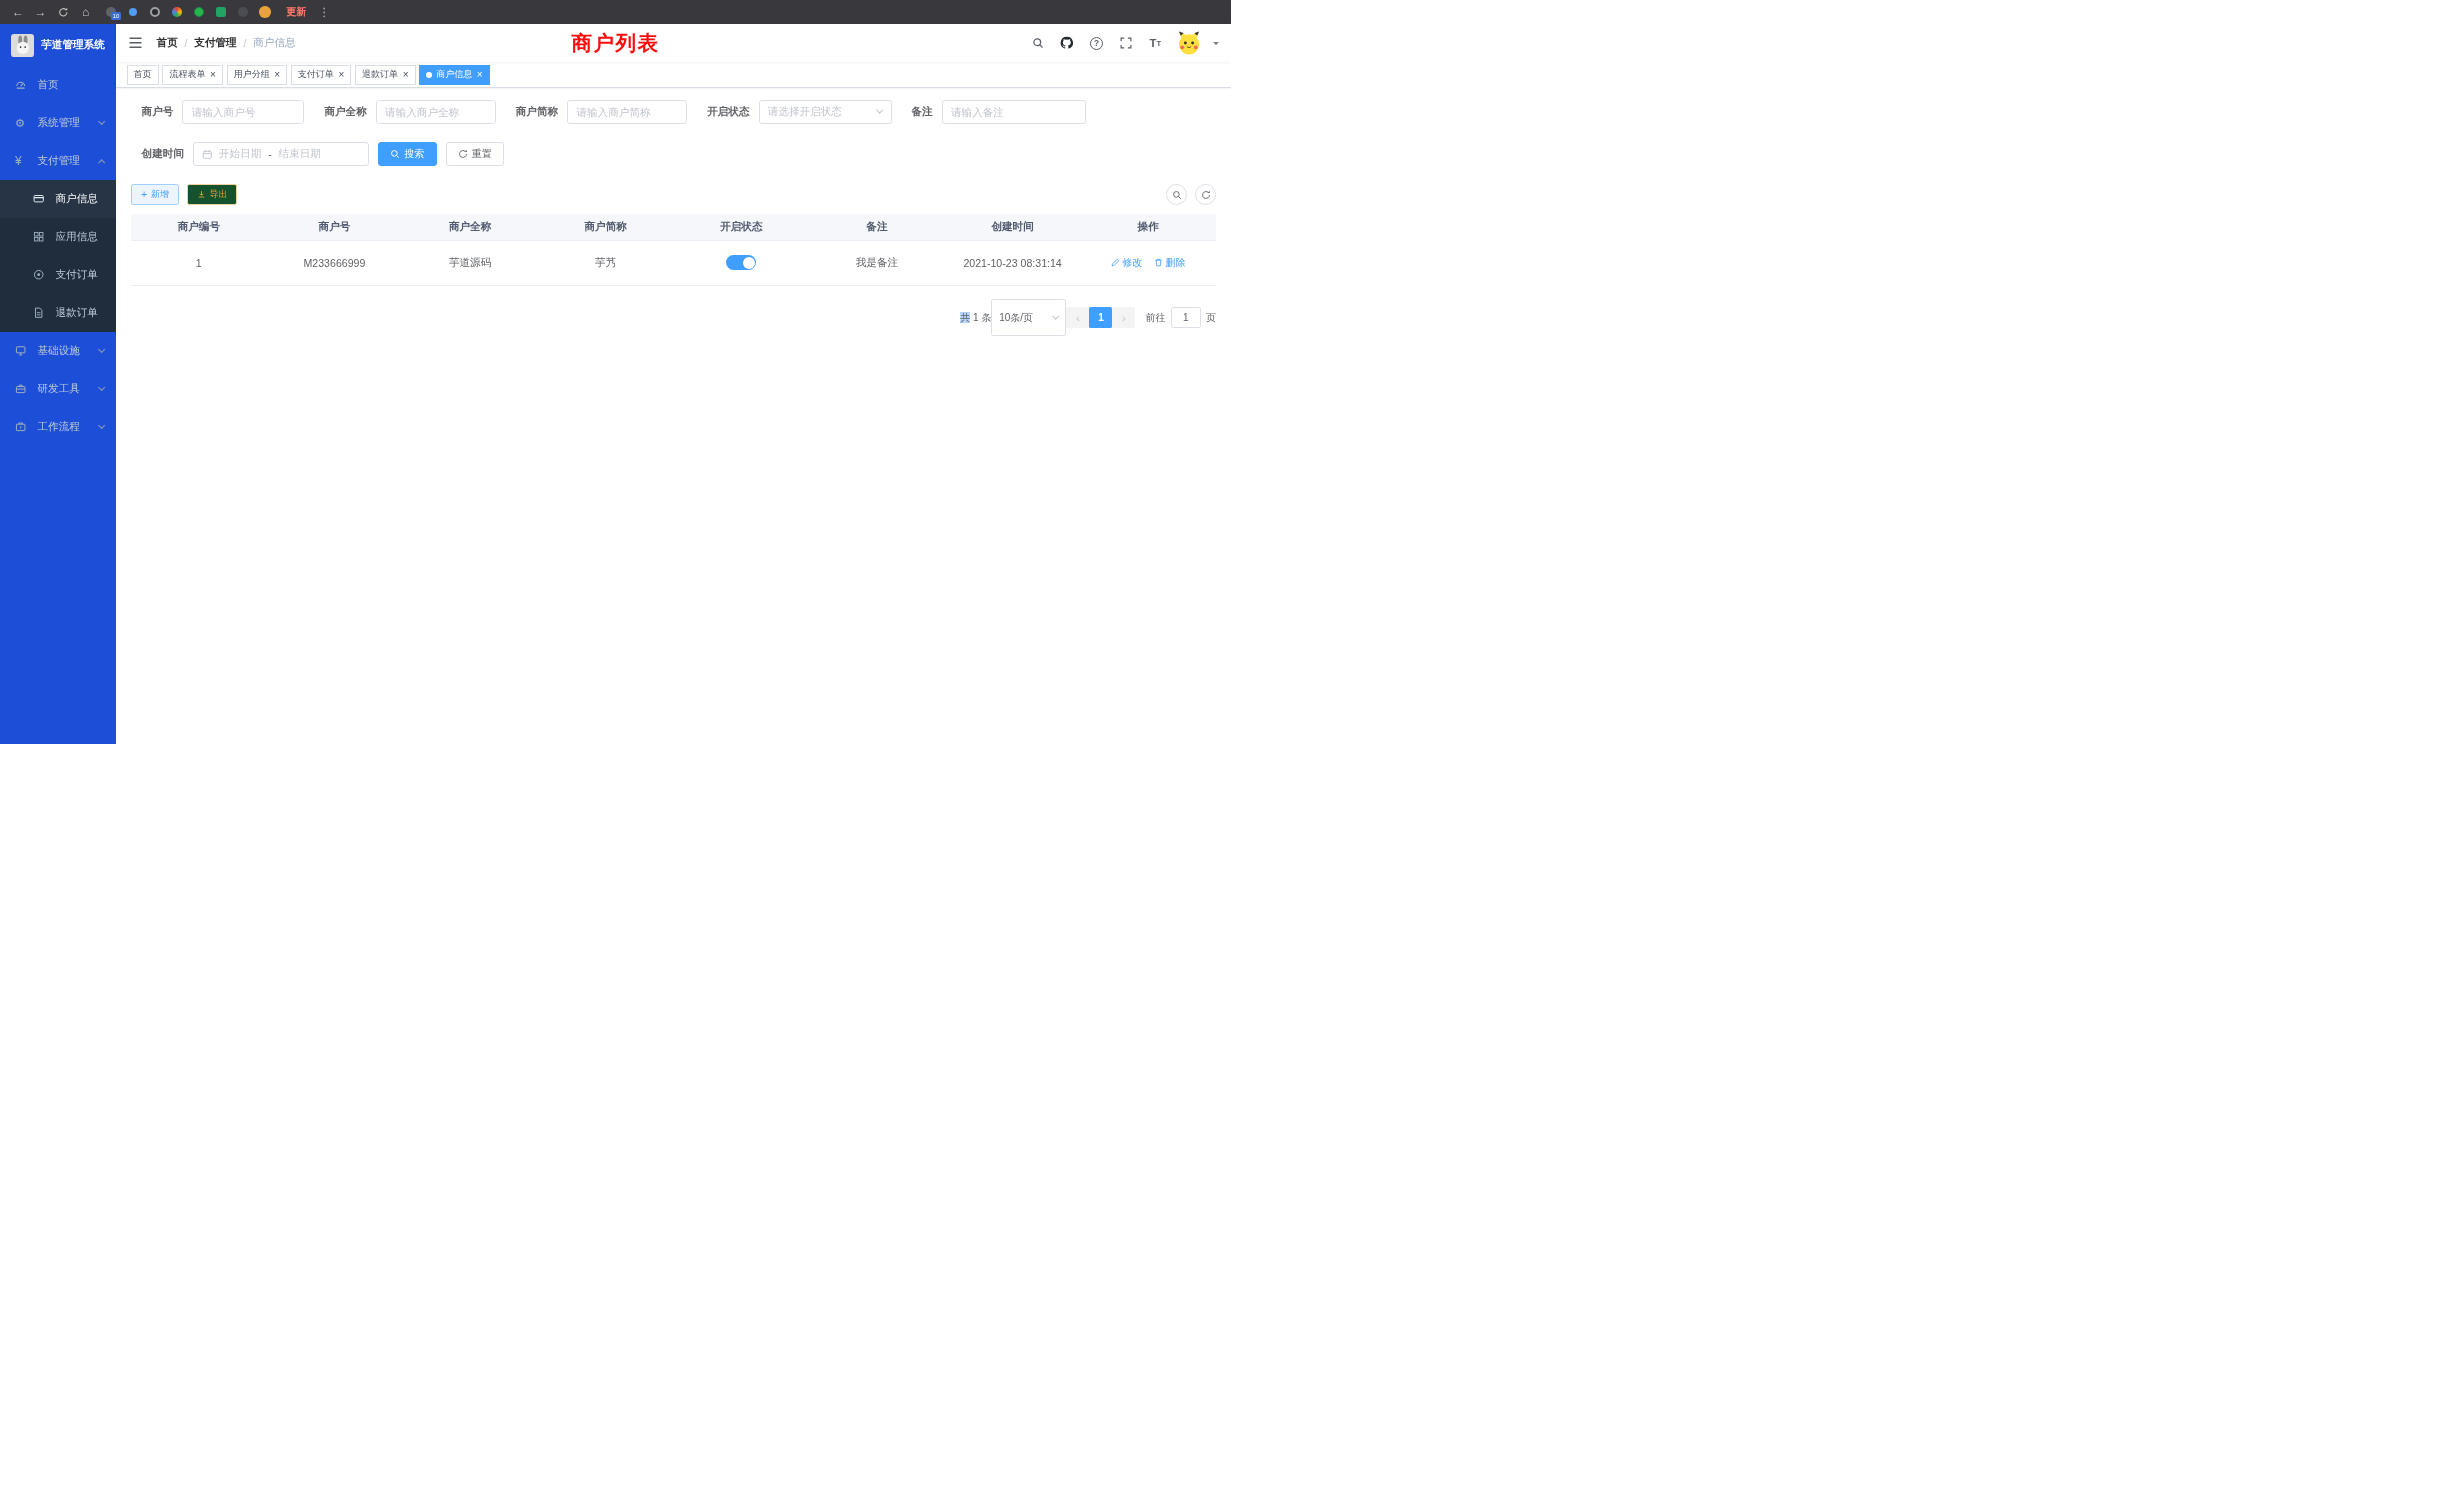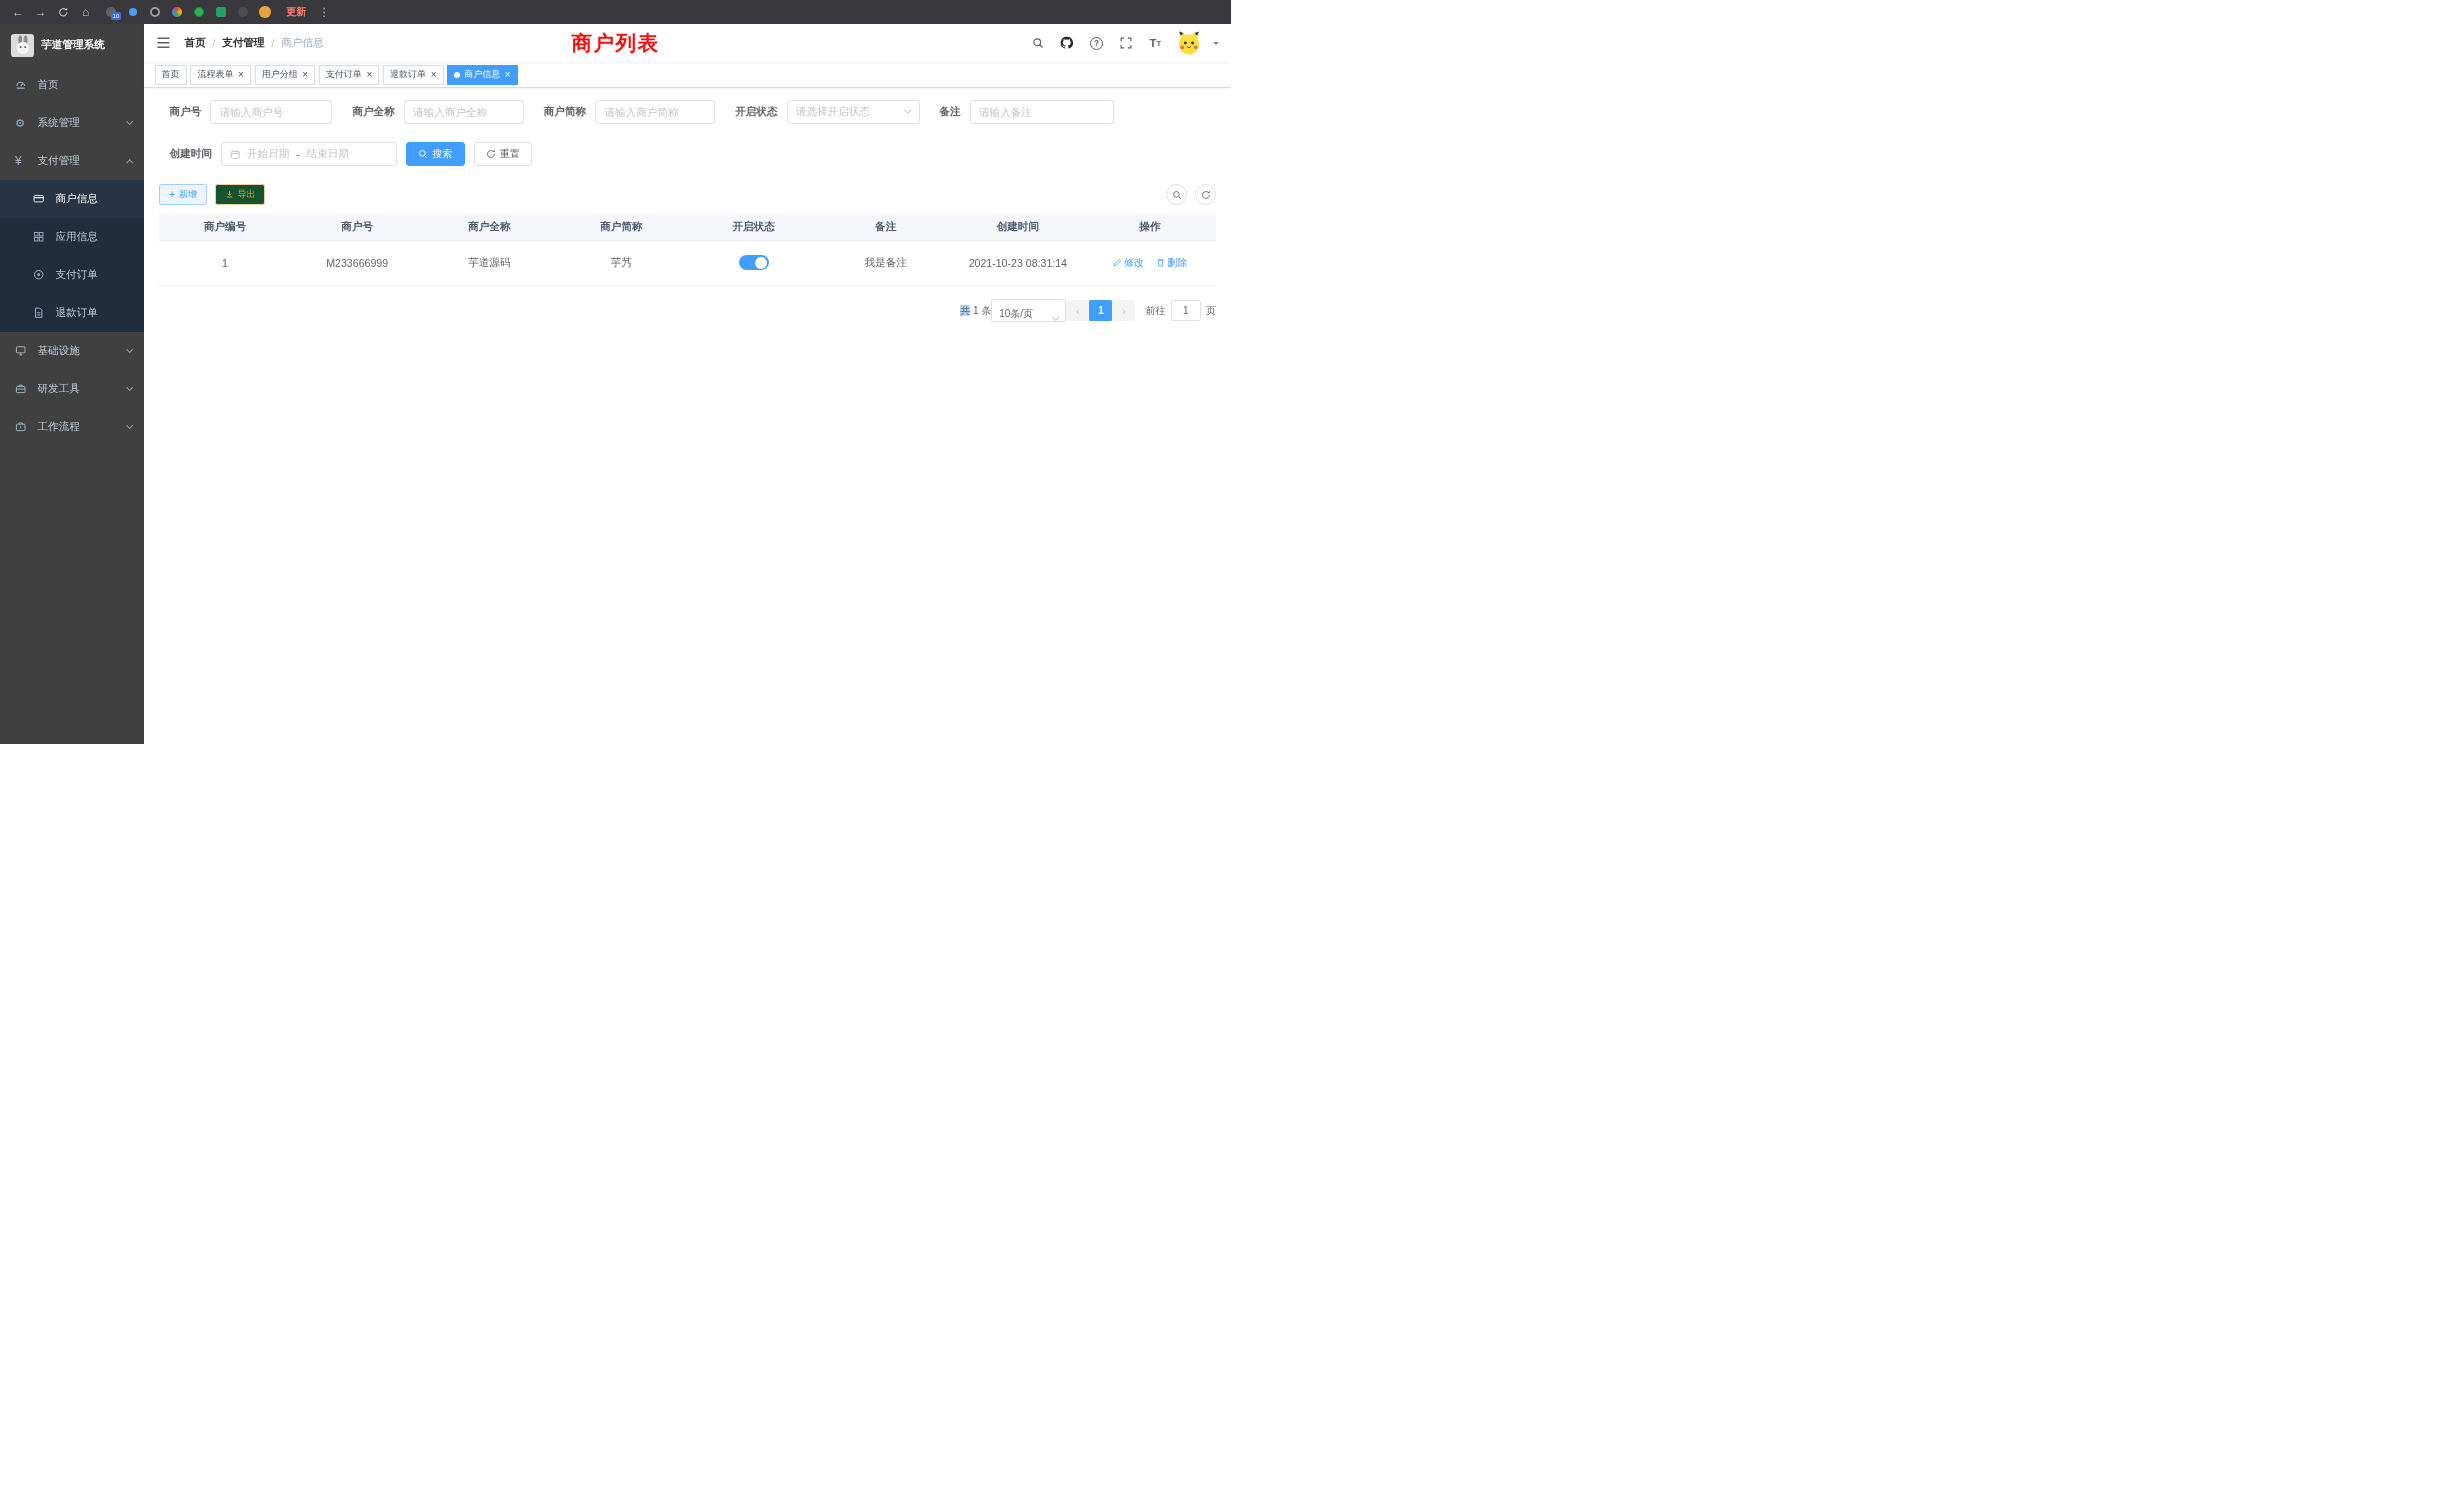--- a/index.html
+++ b/index.html
@@ -22,21 +22,21 @@
   .ext { position:relative; width:12px; height:12px; display:flex; align-items:center; justify-content:center; cursor:pointer; }
   .ext-c { border-radius:50%; }
   .ext-badge { position:absolute; bottom:-2.3px; right:-3.8px; background:#3b6bd6; color:#fff; font-size:6px; line-height:1; padding:1.1px 1.9px; border-radius:1.5px; }
   .update { color:#ff7b6b; font-size:10px; font-weight:600; margin:0 6px; cursor:pointer; white-space:nowrap; }
   .kebab { color:#c6c6c6; font-size:11.4px; }
 
   
   .app { display:flex; height:720px; }
 
   
-  .sidebar { width:144px; flex-shrink:0; background:#404040; overflow:hidden; }
+  .sidebar { width:116px; flex-shrink:0; background:#1d4ed8; overflow:hidden; }
   .logo-row { height:42px; display:flex; align-items:center; gap:7.6px; padding:0 10.6px; cursor:pointer; }
   .logo-title { color:#fff; font-size:10.6px; font-weight:700; white-space:nowrap; }
   .menu-item { height:38px; display:flex; align-items:center; padding-left:15px; color:#bfcbd9; font-size:10.6px; cursor:pointer; white-space:nowrap; }
   .mi-icon { width:18px; display:flex; align-items:center; color:#9fb0c1; font-size:11.4px; flex-shrink:0; }
   .mi-label { margin-left:4.5px; }
   .mi-caret { width:5.3px; height:5.3px; border-right:1.1px solid #8f9cab; border-bottom:1.1px solid #8f9cab; transform:rotate(45deg); margin-left:auto; margin-right:12px; margin-top:-2.3px; }
   .menu-item.expanded .mi-caret { transform:rotate(-135deg); margin-top:3px; }
   .submenu { background:#1f2d3d; }
   .menu-item.sub { padding-left:33px; }
   .menu-item.sub.active { background:#263445; color:#fff; }
@@ -99,21 +99,21 @@
 
   table.grid { width:100%; border-collapse:collapse; table-layout:fixed; margin-top:9px; }
   table.grid th { background:#f5f7fa; color:#515a6e; font-size:10.6px; font-weight:700; height:26px; border-bottom:0.8px solid #ebeef5; text-align:center; }
   table.grid td { height:45px; color:#606266; font-size:10.6px; border-bottom:0.8px solid #ebeef5; text-align:center; }
   .switch { width:30px; height:15px; border-radius:7.6px; background:#409eff; position:relative; display:inline-block; cursor:pointer; vertical-align:middle; }
   .switch::after { content:""; position:absolute; top:1.5px; right:1.5px; width:12px; height:12px; border-radius:50%; background:#fff; }
   .op-link { color:#409eff; font-size:10px; display:inline-flex; align-items:center; gap:2.3px; margin:0 6px; cursor:pointer; text-decoration:none; }
 
   .pager { display:flex; align-items:center; justify-content:flex-end; gap:0; margin-top:13.6px; font-size:10px; color:#606266; }
   .hl { background:#b7d4fb; }
-  .pg-size { width:75px; height:23px; border:0.8px solid #dcdfe6; border-radius:2.3px; display:flex; align-items:flex-end; justify-content:space-between; padding:0 6.8px; cursor:pointer; color:#606266; }
+  .pg-size { width:75px; height:37px; border:0.8px solid #dcdfe6; border-radius:2.3px; display:flex; align-items:center; justify-content:space-between; padding:0 6.8px; cursor:pointer; color:#606266; }
   .pg-btn { min-width:23px; height:21px; background:#f4f4f5; border-radius:1.5px; display:flex; align-items:center; justify-content:center; color:#c0c4cc; font-size:11.4px; cursor:pointer; }
   .pg-cur { background:#409eff; color:#fff; font-size:10px; font-weight:700; }
   .pg-goto { display:flex; align-items:center; gap:5.3px; margin-left:10px; }
   .pg-input { width:30px; height:21px; border:0.8px solid #dcdfe6; border-radius:2.3px; text-align:center; font-size:10px; color:#606266; outline:none; font-family:inherit; }
 </style>
 </head>
 <body>
 
 <header class="chrome">
   <span class="chrome-btn">←</span>

